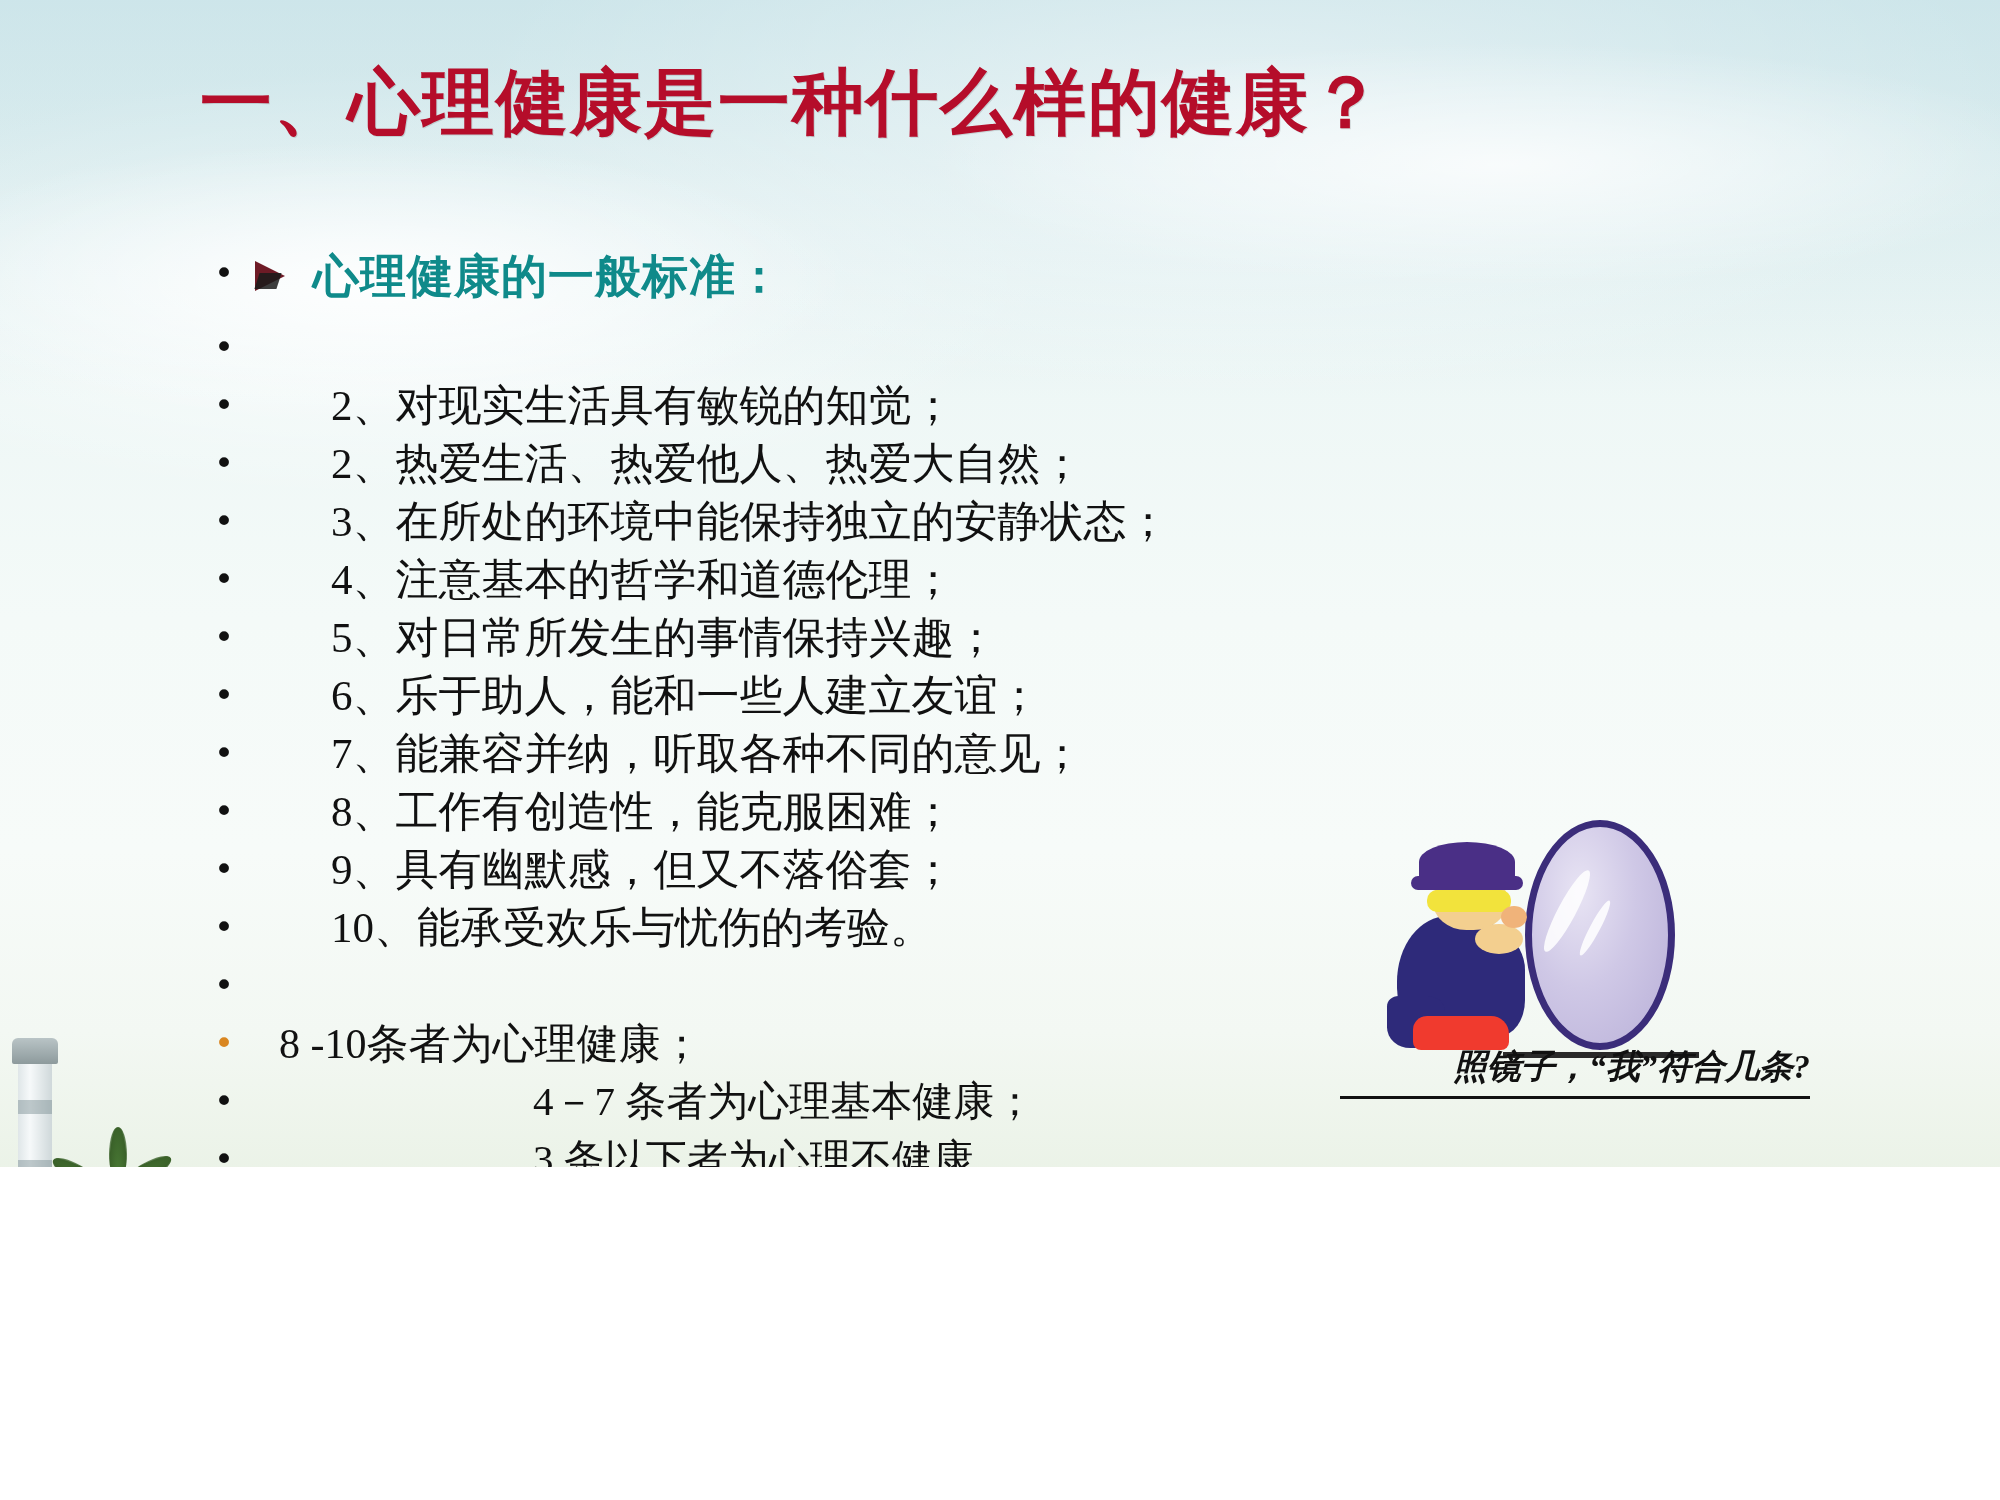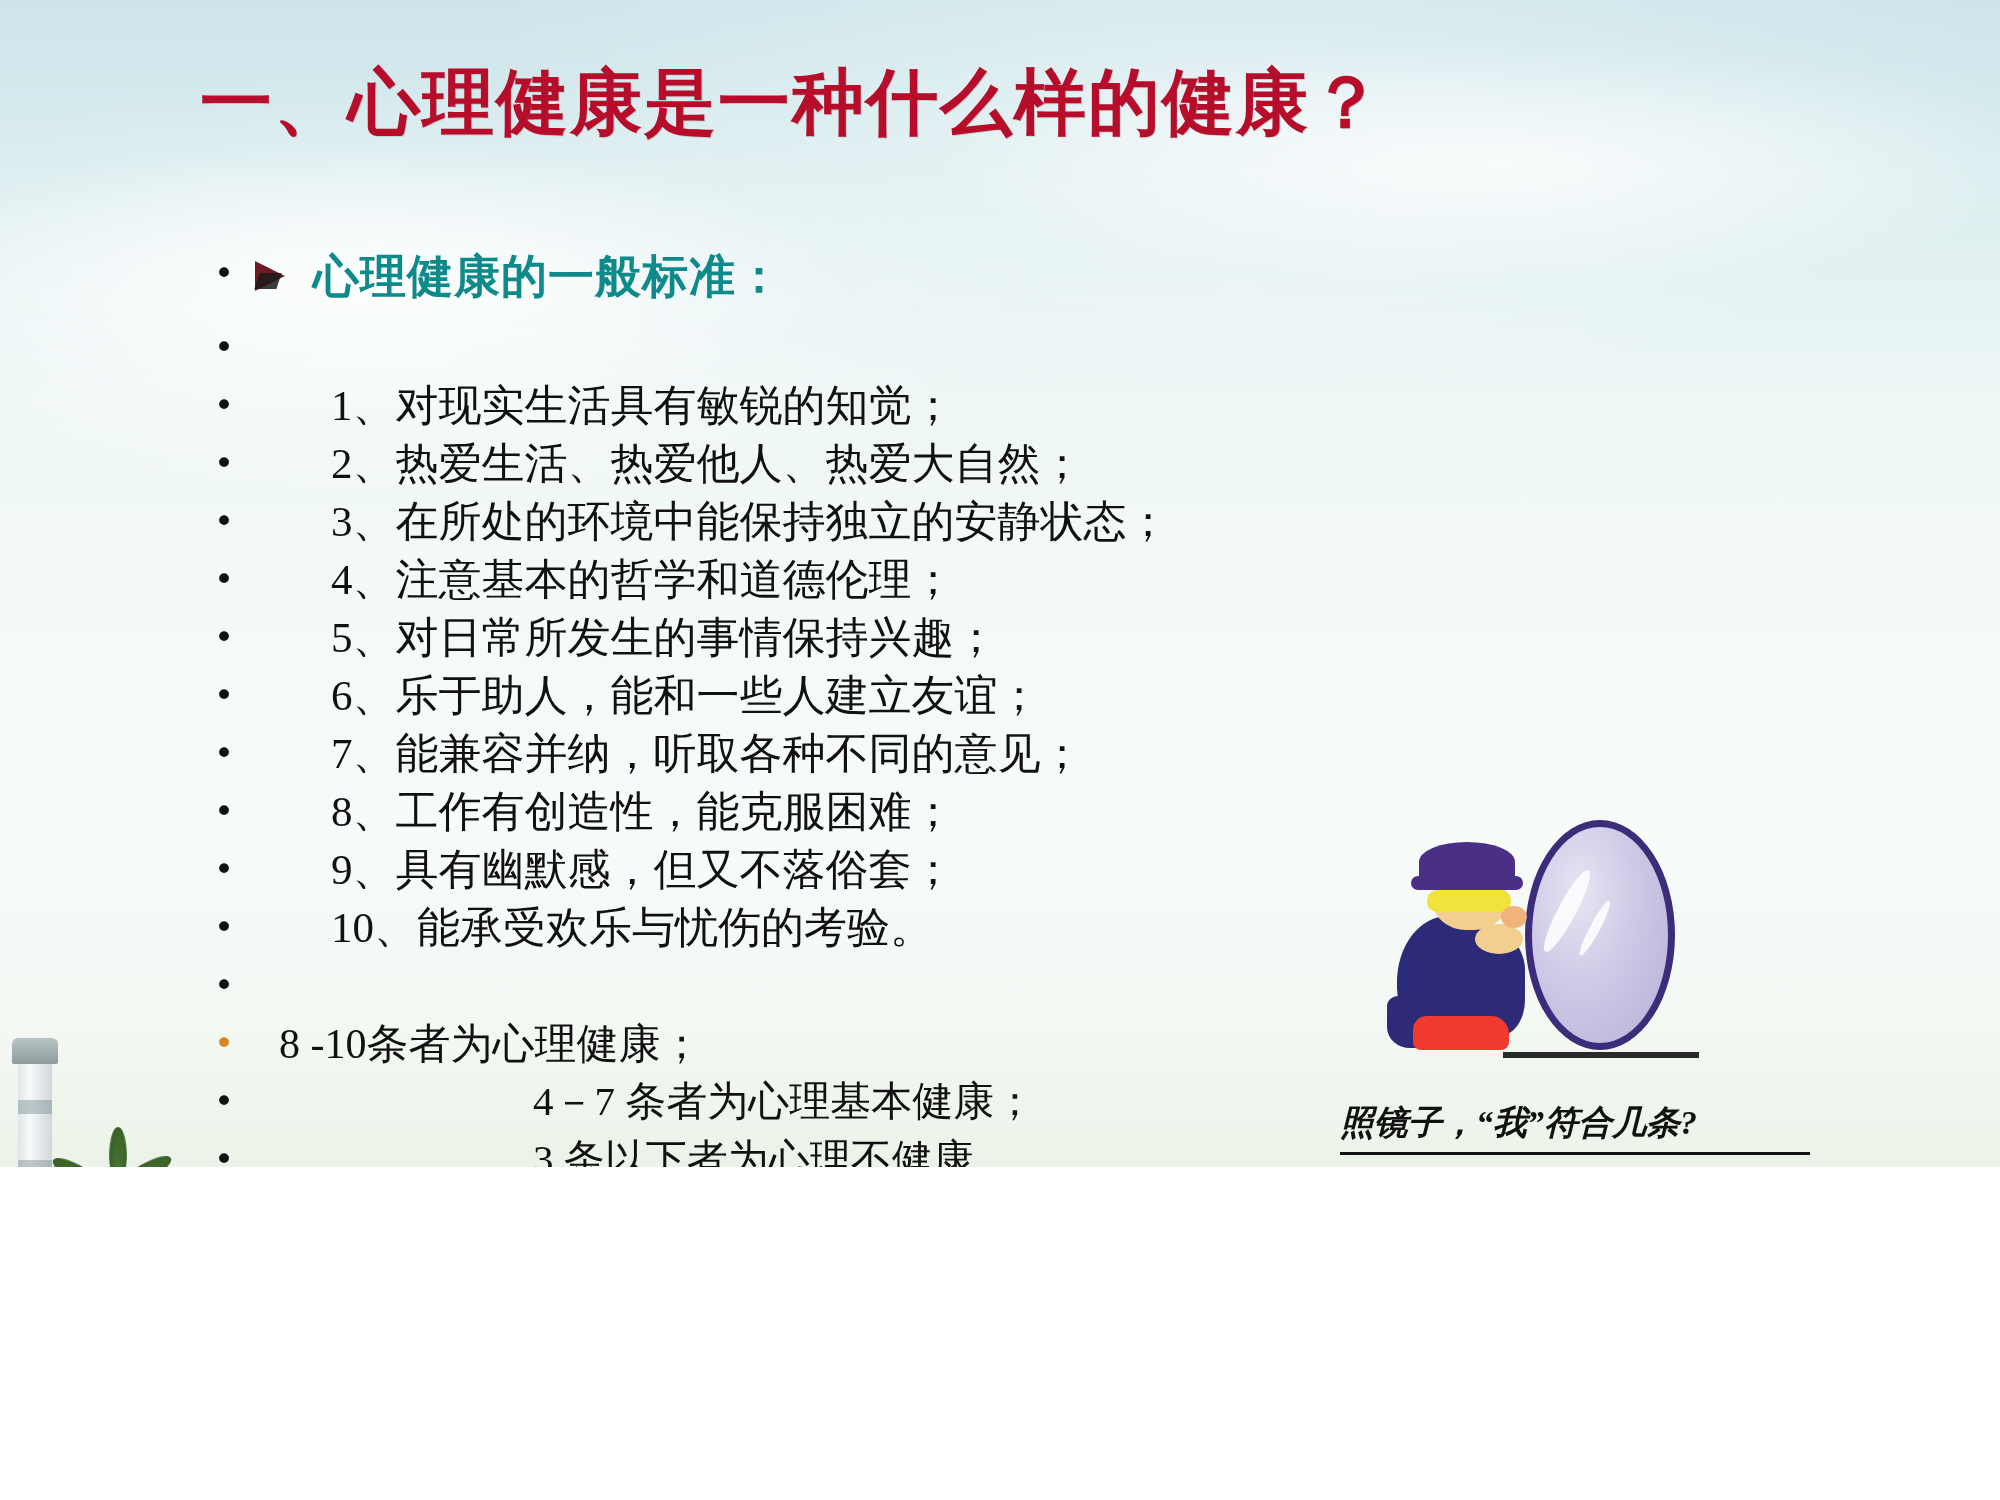--- a/index.html
+++ b/index.html
@@ -329,23 +329,23 @@
   .figure-leg {
     position: absolute;
     left: 12px; top: 176px;
     width: 58px; height: 52px;
     background: #2e2a7a;
     border-radius: 20% 30% 30% 40%;
   }
   .caption {
     position: absolute;
     left: 1340px;
-    top: 1100px;
+    top: 1044px;
     width: 470px;
-    text-align: left;
+    text-align: right;
     font-family: "Liberation Serif", serif;
     font-style: italic;
     font-weight: bold;
     font-size: 34px;
     color: #111;
     border-bottom: 3px solid #111;
     padding-bottom: 6px;
     white-space: nowrap;
   }
 </style>
@@ -394,21 +394,21 @@
       <div class="heading-text">心理健康的一般标准：</div>
     </div>
 
     <div class="row">
       <div class="bullet">•</div>
       <div class="row-text"></div>
     </div>
 
     <div class="row">
       <div class="bullet">•</div>
-      <div class="row-text item-text">1、对现实生活具有敏锐的知觉；</div>
+      <div class="row-text item-text">2、对现实生活具有敏锐的知觉；</div>
     </div>
     <div class="row">
       <div class="bullet">•</div>
       <div class="row-text item-text">2、热爱生活、热爱他人、热爱大自然；</div>
     </div>
     <div class="row">
       <div class="bullet">•</div>
       <div class="row-text item-text">3、在所处的环境中能保持独立的安静状态；</div>
     </div>
     <div class="row">

